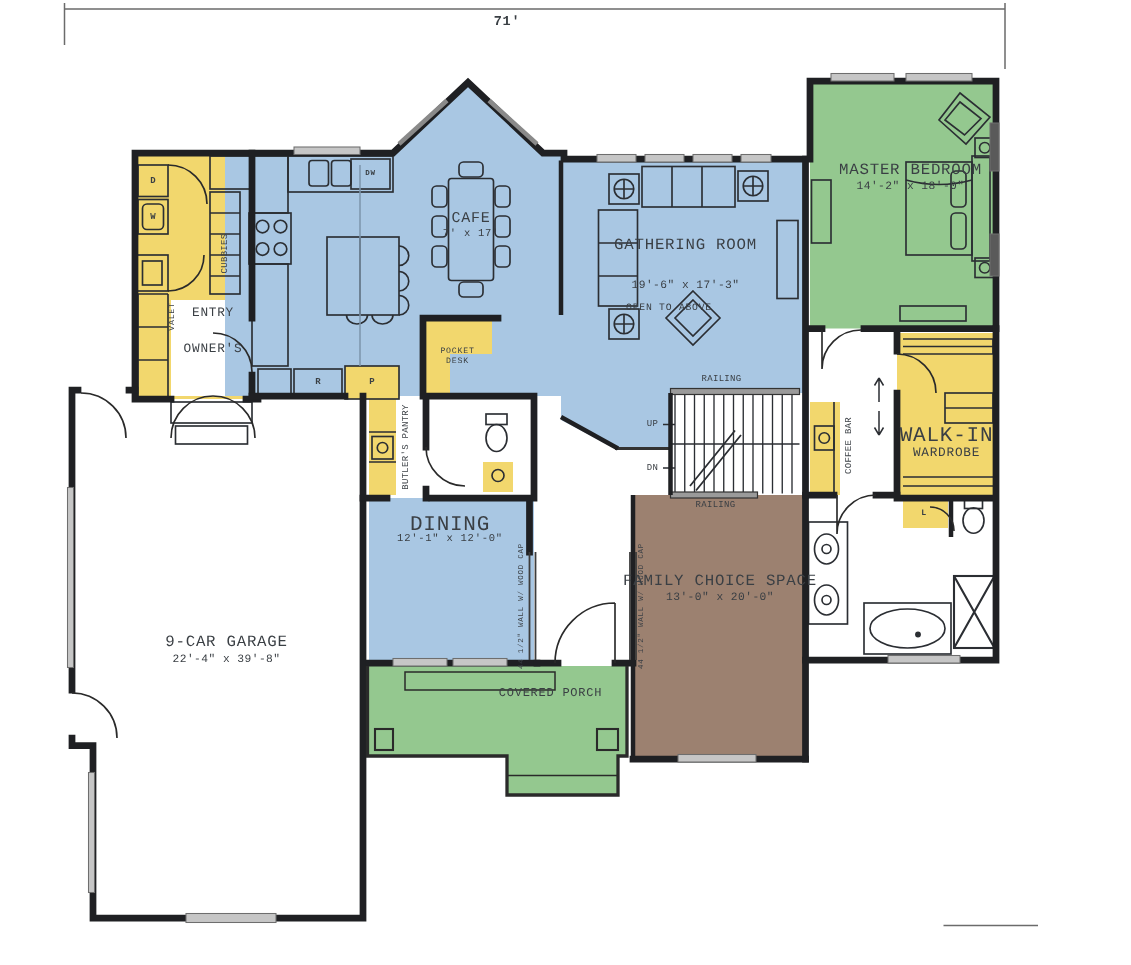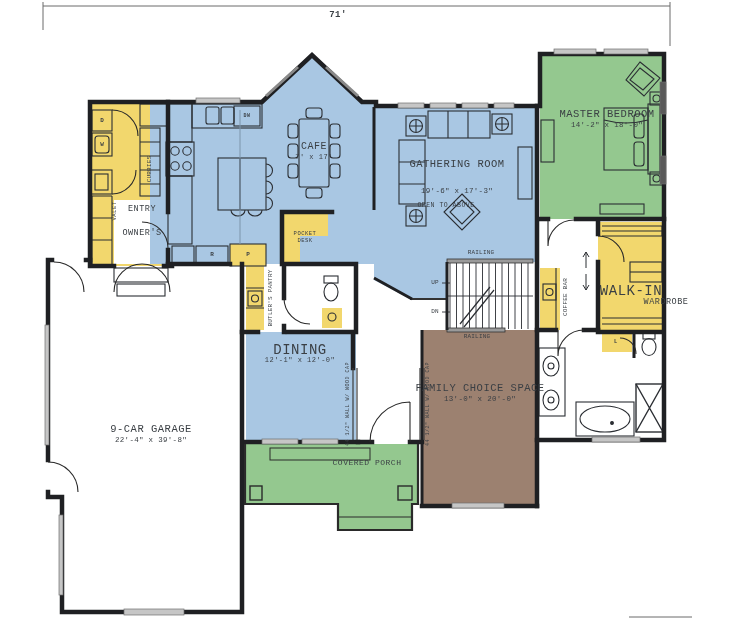--- a/index.html
+++ b/index.html
@@ -293,21 +293,21 @@
   <div class="lb" style="left:314px;top:157px;font-size:7px;">7' x 17'</div>
 
   <div class="lb nm" style="left:457px;top:164px;text-align:right;">GATHERING ROOM</div>
   <div class="lb dm" style="left:457px;top:192px;">19'-6" x 17'-3"</div>
   <div class="lb" style="left:446px;top:206px;font-size:6.5px;">OPEN TO ABOVE</div>
 
   <div class="lb nm" style="left:607px;top:114px;">MASTER BEDROOM</div>
   <div class="lb dm" style="left:607px;top:126px;">14'-2" x 18'-0"</div>
 
   <div class="lb" style="left:631px;top:291px;font-size:14px;">WALK-IN</div>
-  <div class="lb" style="left:666px;top:302px;font-size:8.5px;">WARDROBE</div>
+  <div class="lb" style="left:631px;top:302px;font-size:8.5px;">WARDROBE</div>
 
   <div class="lb" style="left:300px;top:350px;font-size:14px;">DINING</div>
   <div class="lb" style="left:300px;top:360px;font-size:7px;">12'-1" x 12'-0"</div>
 
   <div class="lb nm" style="left:480px;top:388px;">FAMILY CHOICE SPACE</div>
   <div class="lb dm" style="left:480px;top:400px;">13'-0" x 20'-0"</div>
 
   <div class="lb" style="left:367px;top:463px;font-size:8px;text-align:right;">COVERED PORCH</div>
 
   <div class="lb" style="left:142px;top:212px;font-size:8.5px;margin-top:21px;">OWNER'S</div>

